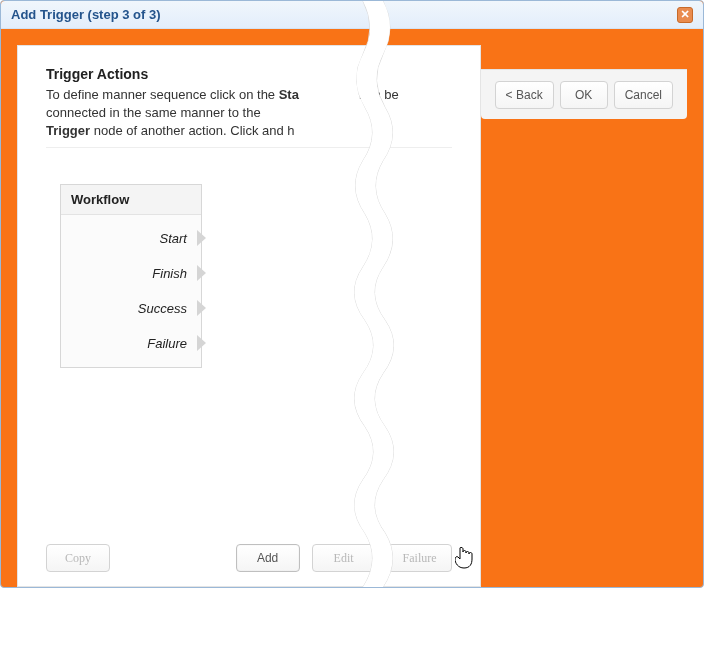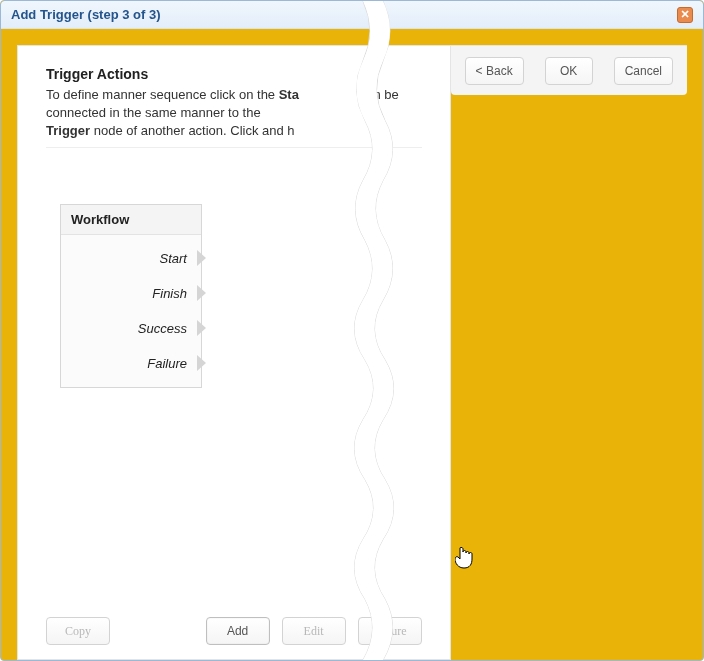--- a/index.html
+++ b/index.html
@@ -5,24 +5,24 @@
   * { box-sizing: border-box; }
   body {
     margin: 0;
     font-family: Arial, Helvetica, sans-serif;
     font-size: 13px;
     color: #333;
     background: #fff;
   }
   .dialog {
     width: 704px;
-    height: 661px;
+    height: 588px;
     border: 1px solid #9bb8d7;
     border-radius: 4px;
-    background: #eab308;
+    background: #f97316;
     display: flex;
     flex-direction: column;
     position: relative;
   }
   .titlebar {
     height: 28px;
     background: linear-gradient(to bottom, #f0f6fc 0%, #e3eefb 100%);
     border-bottom: 1px solid #d5e3f3;
     border-radius: 4px 4px 0 0;
     display: flex;
@@ -79,21 +79,21 @@
     padding-bottom: 6px;
   }
   .canvas-area {
     flex: 1;
     position: relative;
     padding-top: 52px;
   }
   .workflow-box {
     position: absolute;
     left: 14px;
-    top: 56px;
+    top: 36px;
     width: 142px;
     border: 1px solid #d7d7d7;
     background: #fbfbfb;
   }
   .workflow-header {
     background: #f4f4f4;
     border-bottom: 1px solid #e3e3e3;
     font-weight: bold;
     color: #222;
     padding: 7px 10px;
@@ -148,24 +148,24 @@
     border-color: #bfbfbf;
     box-shadow: 0 0 0 1px rgba(0,0,0,0.02) inset;
   }
   .footer {
     height: 50px;
     background: #f4f4f4;
     border-top: 1px solid #e4e4e4;
     display: flex;
     align-items: center;
     justify-content: flex-end;
-    gap: 21px;
+    gap: 6px;
     padding: 0 14px;
     border-radius: 0 0 4px 4px;
-    margin-top: 0;
+    margin-top: 24px;
   }
   .footer .btn {
     min-width: 48px;
     padding: 0 10px;
     color: #555;
   }
   
   .tear {
     position: absolute;
     top: 0;

